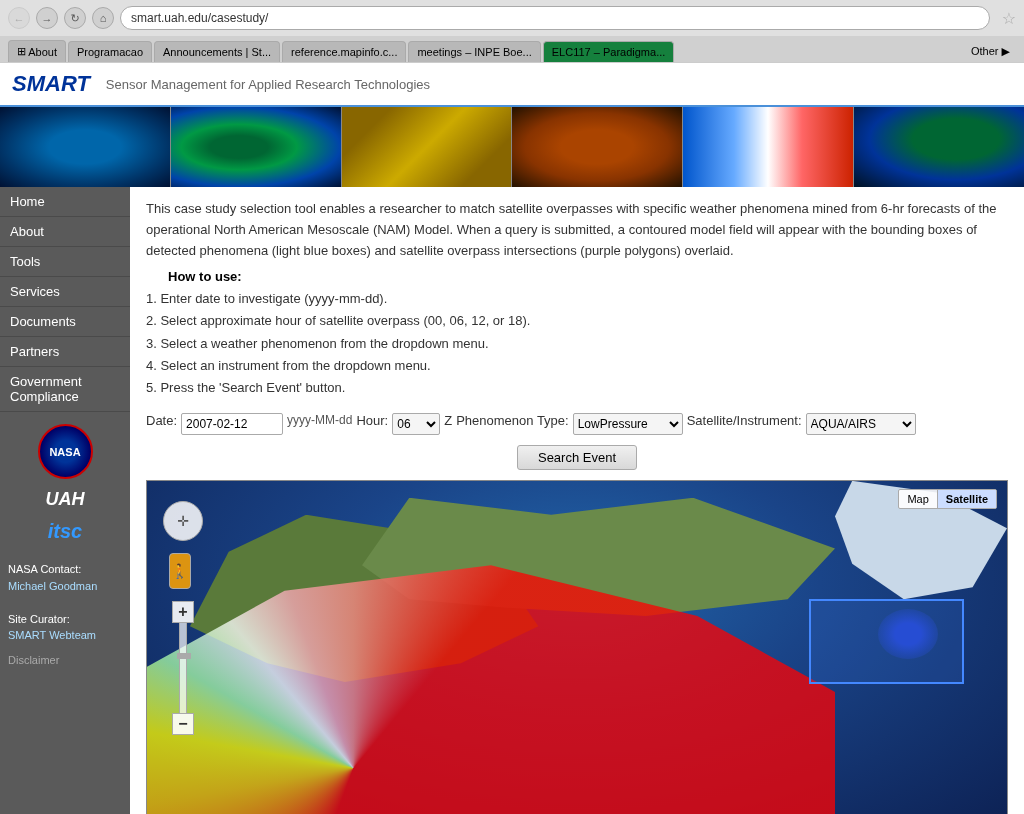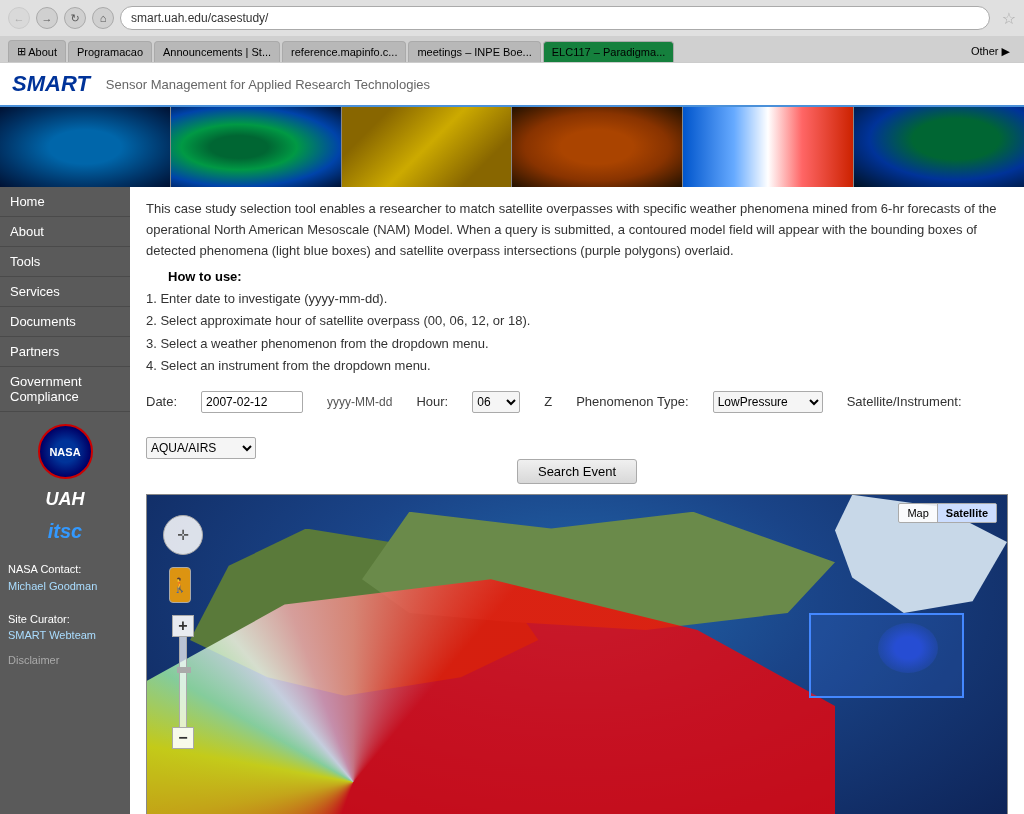--- a/index.html
+++ b/index.html
@@ -206,23 +206,22 @@
       list-style: none;
       font-size: 13px;
       color: #333;
       line-height: 1.7;
       margin-bottom: 14px;
     }
 
     
     .controls-bar {
       display: flex;
-      align-items: center;
-      gap: 24px;
-      margin-bottom: 0;
+      gap: 4px;
+      margin-bottom: 10px;
       flex-wrap: wrap;
     }
     .control-label {
       font-size: 13px;
       color: #333;
     }
     .control-input {
       height: 22px;
       border: 1px solid #aaa;
       border-radius: 2px;
@@ -510,20 +509,21 @@
     </div>
 
     <div class="content-area">
       <p class="intro-text">This case study selection tool enables a researcher to match satellite overpasses with specific weather phenomena mined from 6-hr forecasts of the operational North American Mesoscale (NAM) Model. When a query is submitted, a contoured model field will appear with the bounding boxes of detected phenomena (light blue boxes) and satellite overpass intersections (purple polygons) overlaid.</p>
       <div class="how-to-title">How to use:</div>
       <ul class="how-to-list">
         <li>1. Enter date to investigate (yyyy-mm-dd).</li>
         <li>2. Select approximate hour of satellite overpass (00, 06, 12, or 18).</li>
         <li>3. Select a weather phenomenon from the dropdown menu.</li>
         <li>4. Select an instrument from the dropdown menu.</li>
+        <li>5. Press the 'Search Event' button.</li>
       </ul>
 
       <div class="controls-bar">
         <span class="control-label">Date:</span>
         <input class="control-input" type="text" value="2007-02-12" style="width: 102px;">
         <span class="format-hint">yyyy-MM-dd</span>
         <span class="control-label">Hour:</span>
         <select class="control-select" style="width:48px;">
           <option>06</option>
           <option>00</option>

